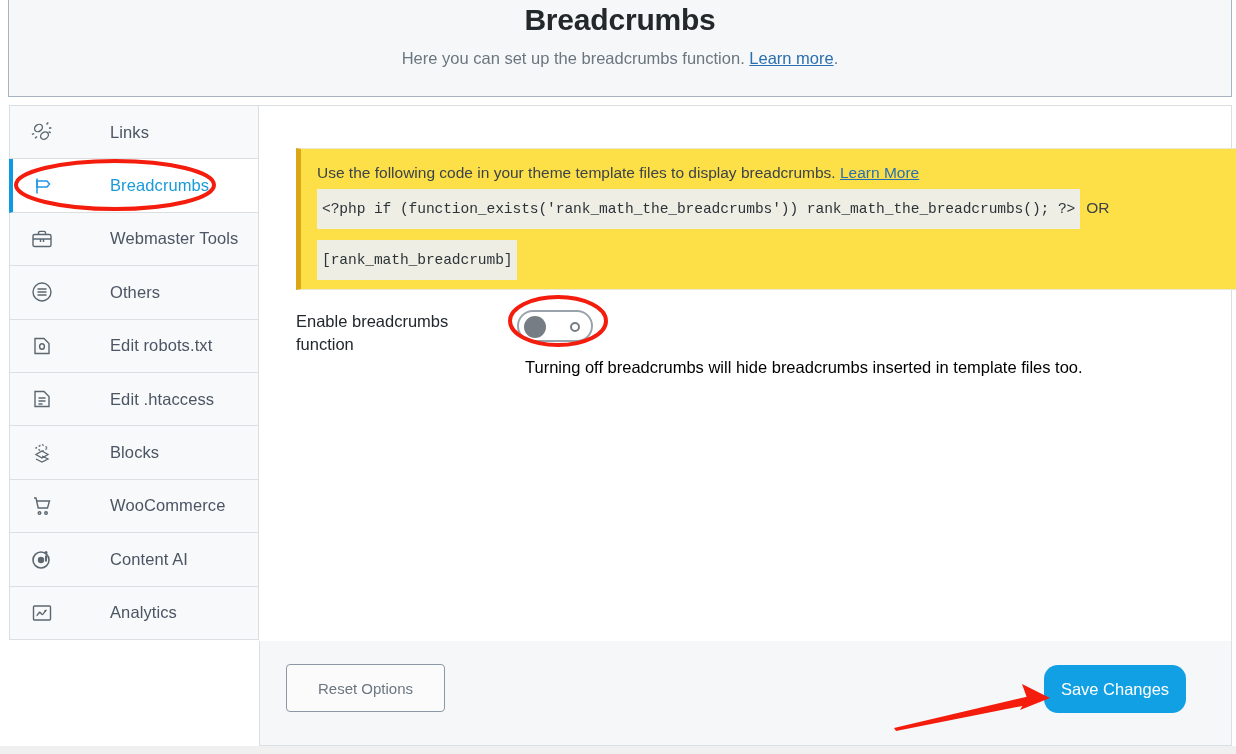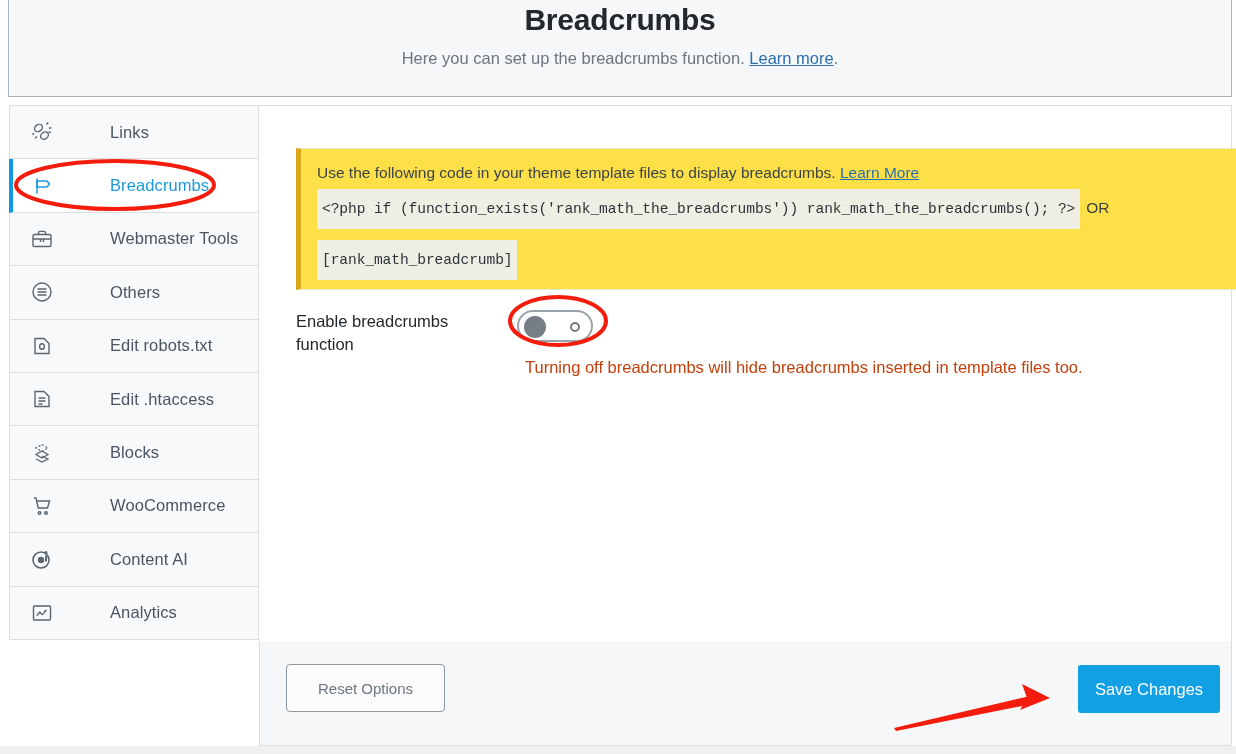--- a/index.html
+++ b/index.html
@@ -136,21 +136,21 @@
     width: 22px; height: 22px; border-radius: 50%;
     background: #767d84;
   }
   .toggle .off-dot {
     position: absolute; right: 11px; top: 10px;
     width: 10px; height: 10px; border-radius: 50%;
     border: 2px solid #767d84;
   }
   .setting-help {
     position: absolute; left: 229px; top: 52px;
-    font-size: 16.5px; color: #c2410c; line-height: 22px; text-align: right;
+    font-size: 16.5px; color: #000000; line-height: 22px; text-align: right;
   }
 
   
   .footer {
     position: absolute; left: 259px; top: 641px; width: 973px; height: 105px;
     background: #f6f7f8;
     border-left: 1px solid #dcdfe2;
     border-right: 1px solid #dcdfe2;
     border-bottom: 1px solid #dcdfe2;
   }
@@ -159,25 +159,25 @@
     width: 159px; height: 48px;
     background: #fbfbfc;
     border: 1px solid #8c98a4;
     border-radius: 4px;
     font-size: 15px;
     color: #6b7680;
     font-family: "Liberation Sans", sans-serif;
     cursor: pointer;
   }
   .btn-save {
-    position: absolute; right: 11px; top: 24px;
+    position: absolute; right: 45px; top: 24px;
     width: 142px; height: 48px;
     background: #10a0e3;
     border: none;
-    border-radius: 3px;
+    border-radius: 14px;
     color: #ffffff;
     font-size: 16.5px;
     font-family: "Liberation Sans", sans-serif;
     cursor: pointer;
   }
 
   
   .anno { position: absolute; pointer-events: none; }
   .anno-ellipse-side { left: 12px; top: 158px; width: 206px; height: 54px; }
   .anno-ellipse-toggle { left: 506px; top: 294px; width: 104px; height: 54px; }

